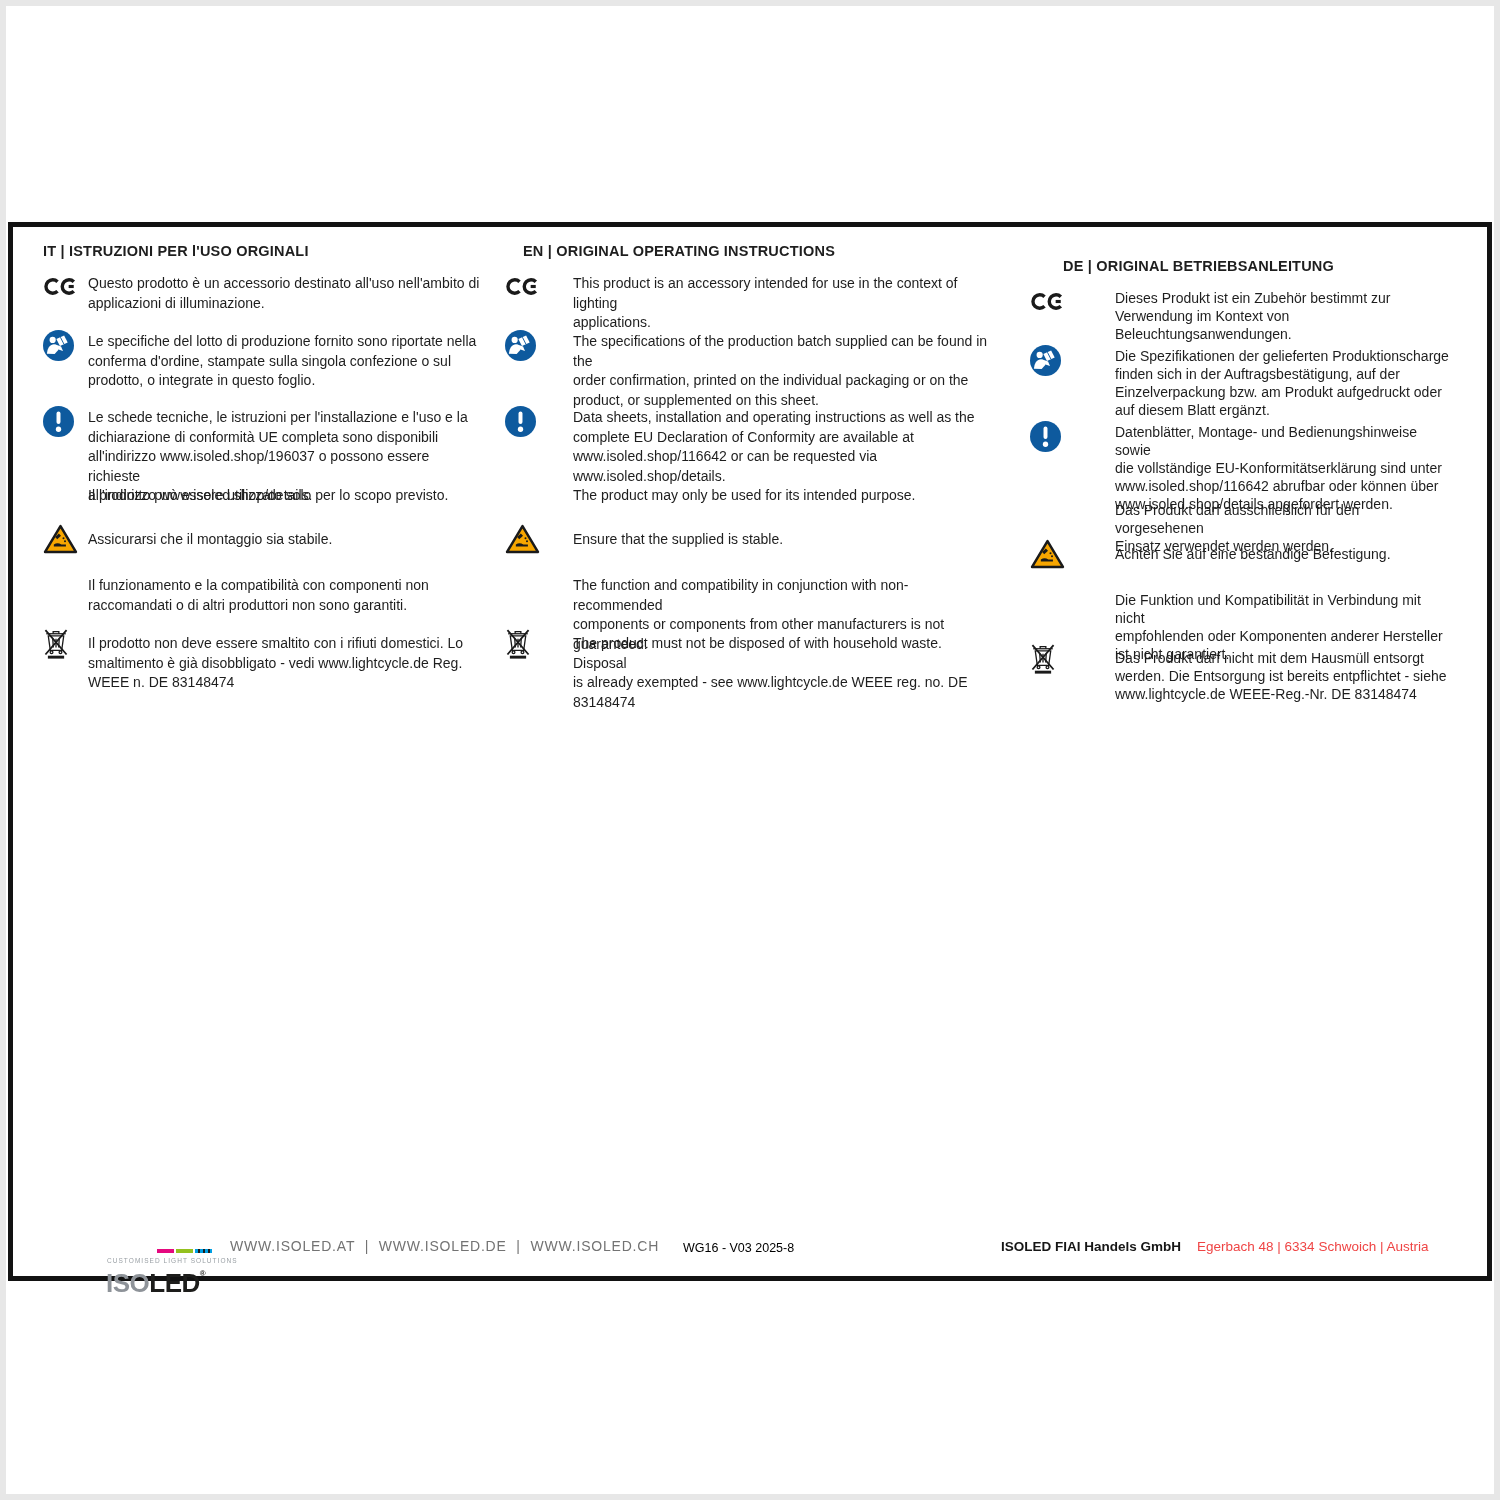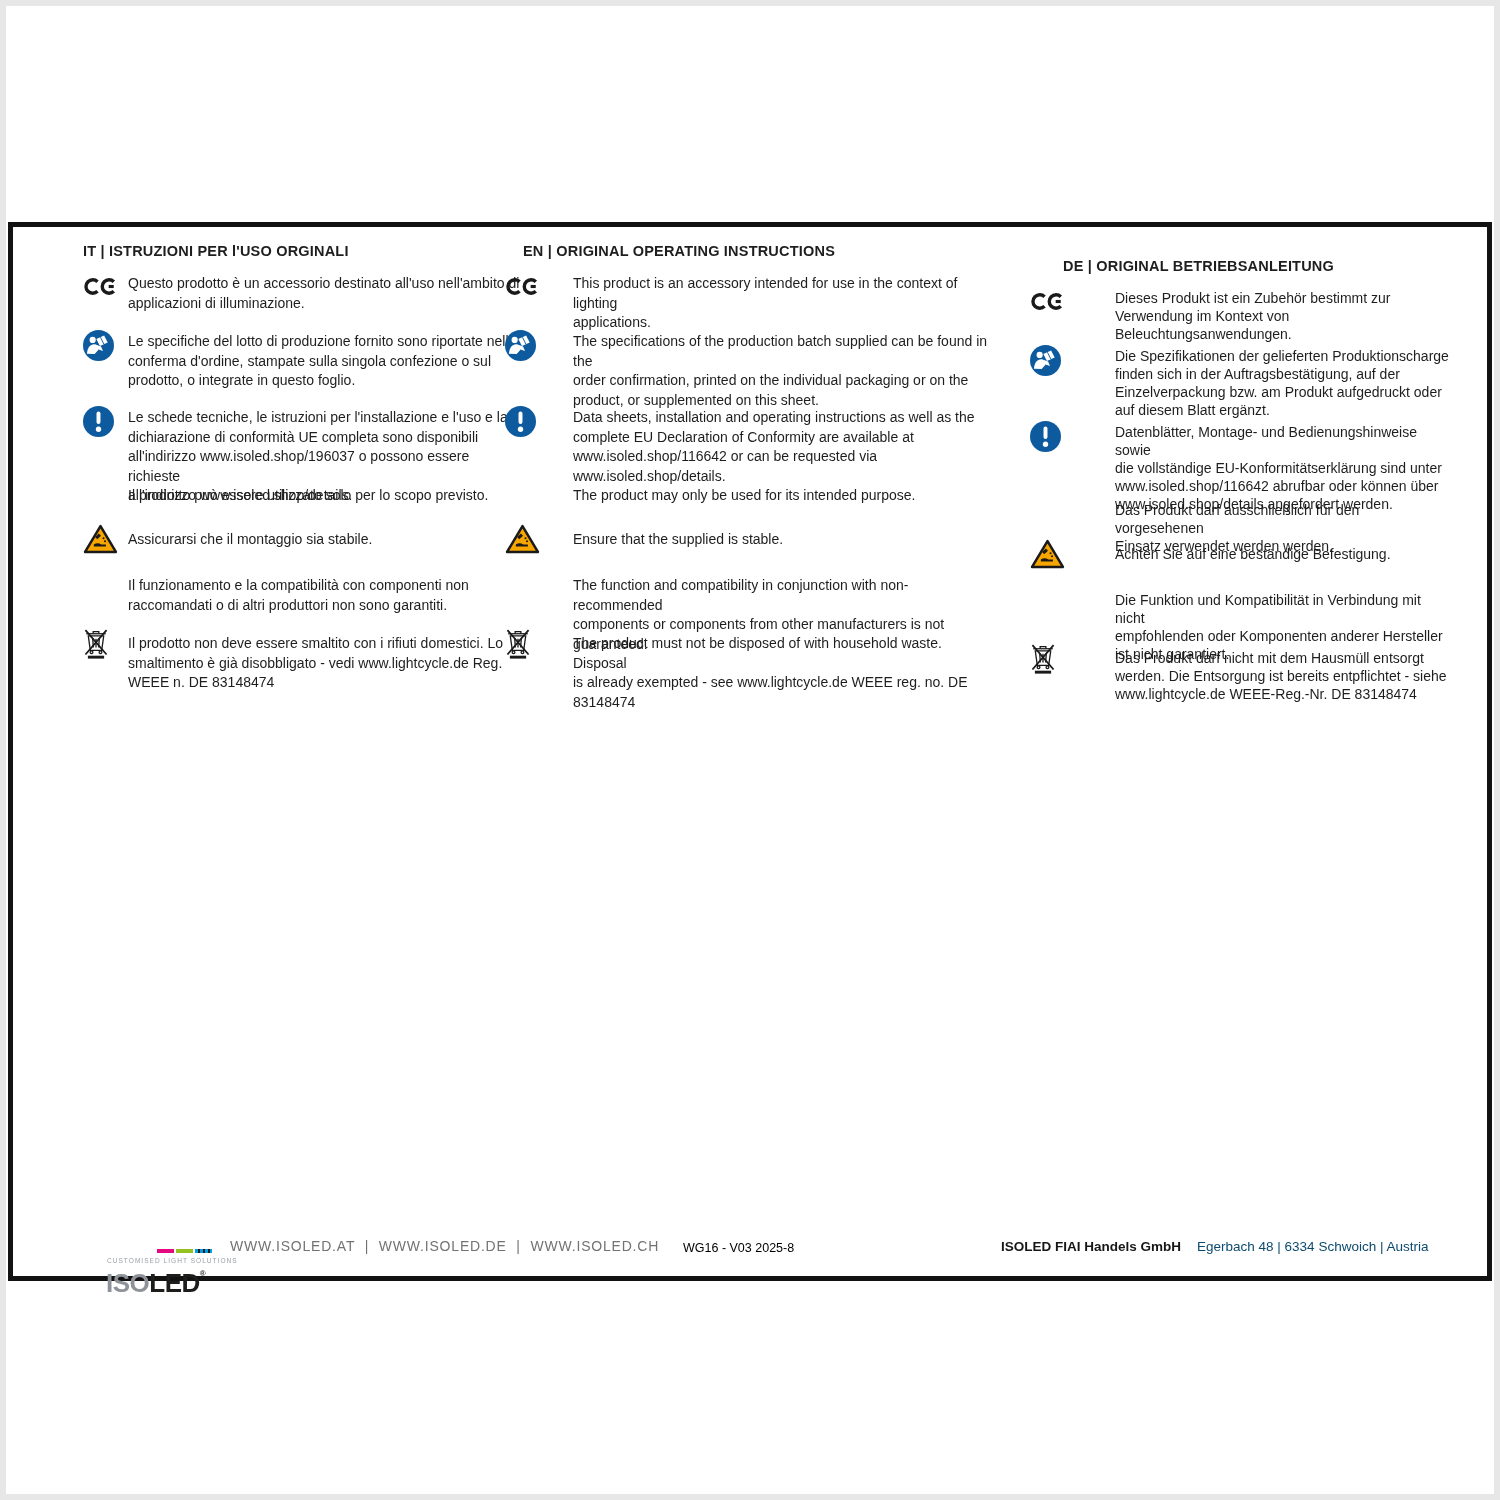--- a/index.html
+++ b/index.html
@@ -2,21 +2,21 @@
 <html><head>
 <meta charset="utf-8">
 <style>
   html,body{margin:0;padding:0;background:#ffffff;}
   body{width:1500px;height:1500px;position:relative;overflow:hidden;
        font-family:"Liberation Sans","DejaVu Sans",sans-serif;color:#1e1e1e;}
   .page{position:absolute;inset:0;background:#fff;box-shadow:inset 0 0 0 6px #e7e7e7;}
   .sheet{position:absolute;left:8px;top:222px;width:1484px;height:1059px;
          border:5px solid #121212;box-sizing:border-box;background:#fff;}
   .col{position:absolute;top:227px;height:490px;}
-  .col-it{left:35px;width:460px;margin-left:40px;--iconx:8px;--textx:53px;--textw:392px;--headx:8px;--lh:19.5px;}
+  .col-it{left:35px;width:460px;--iconx:8px;--textx:53px;--textw:392px;--headx:8px;--lh:19.5px;}
   .col-en{left:497px;width:480px;--iconx:8px;--textx:76px;--textw:420px;--headx:26px;--lh:19.5px;}
   .col-de{left:1022px;width:450px;margin-top:15px;--iconx:8px;--textx:93px;--textw:335px;--headx:41px;--lh:18px;}
   .col-header{position:absolute;top:16px;left:var(--headx);font-size:14.5px;font-weight:700;
               letter-spacing:.2px;white-space:nowrap;}
   .row{position:absolute;left:0;right:0;}
   .row .icn{position:absolute;left:var(--iconx);display:block;}
   .icn-ce{top:3px;}
   .icn-circle{top:-2px;}
   .icn-warn{top:-7px;}
   .icn-weee{top:-6px;left:calc(var(--iconx) + 4px);}
@@ -37,21 +37,21 @@
   .bar-green{background:#94c11e;}
   .bar-blue{background:repeating-linear-gradient(90deg,#009fe3 0 3px,#1d1d1b 3px 5px);}
   .logo-tagline{position:absolute;left:1px;top:35px;font-size:6.5px;letter-spacing:1.05px;
                 color:#9aa0a5;white-space:nowrap;}
   .websites{position:absolute;left:230px;top:1238px;font-size:14px;color:#737373;
             letter-spacing:.8px;word-spacing:5px;white-space:nowrap;}
   .doc-code{position:absolute;left:683px;top:1241px;font-size:12.5px;color:#000000;white-space:nowrap;}
   .company-line{position:absolute;left:980px;top:1239px;display:flex;gap:16px;
                 font-size:13.5px;white-space:nowrap;margin-left:21px;}
   .company-name{font-weight:700;color:#161616;}
-  .company-address{color:#0c4a6e;}
+  .company-address{color:#ef4444;}
   svg{display:block;}
 </style>
 </head>
 <body>
 
 <svg width="0" height="0" style="position:absolute" aria-hidden="true">
   <defs>
     <symbol id="sym-ce" viewBox="0 0 48 28">
       <path d="M21.1 6.9 A10 10 0 1 0 21.1 21.1" fill="none" stroke="#1a1a1a" stroke-width="5"></path>
       <path d="M45.1 6.9 A10 10 0 1 0 45.1 21.1" fill="none" stroke="#1a1a1a" stroke-width="5"></path>

